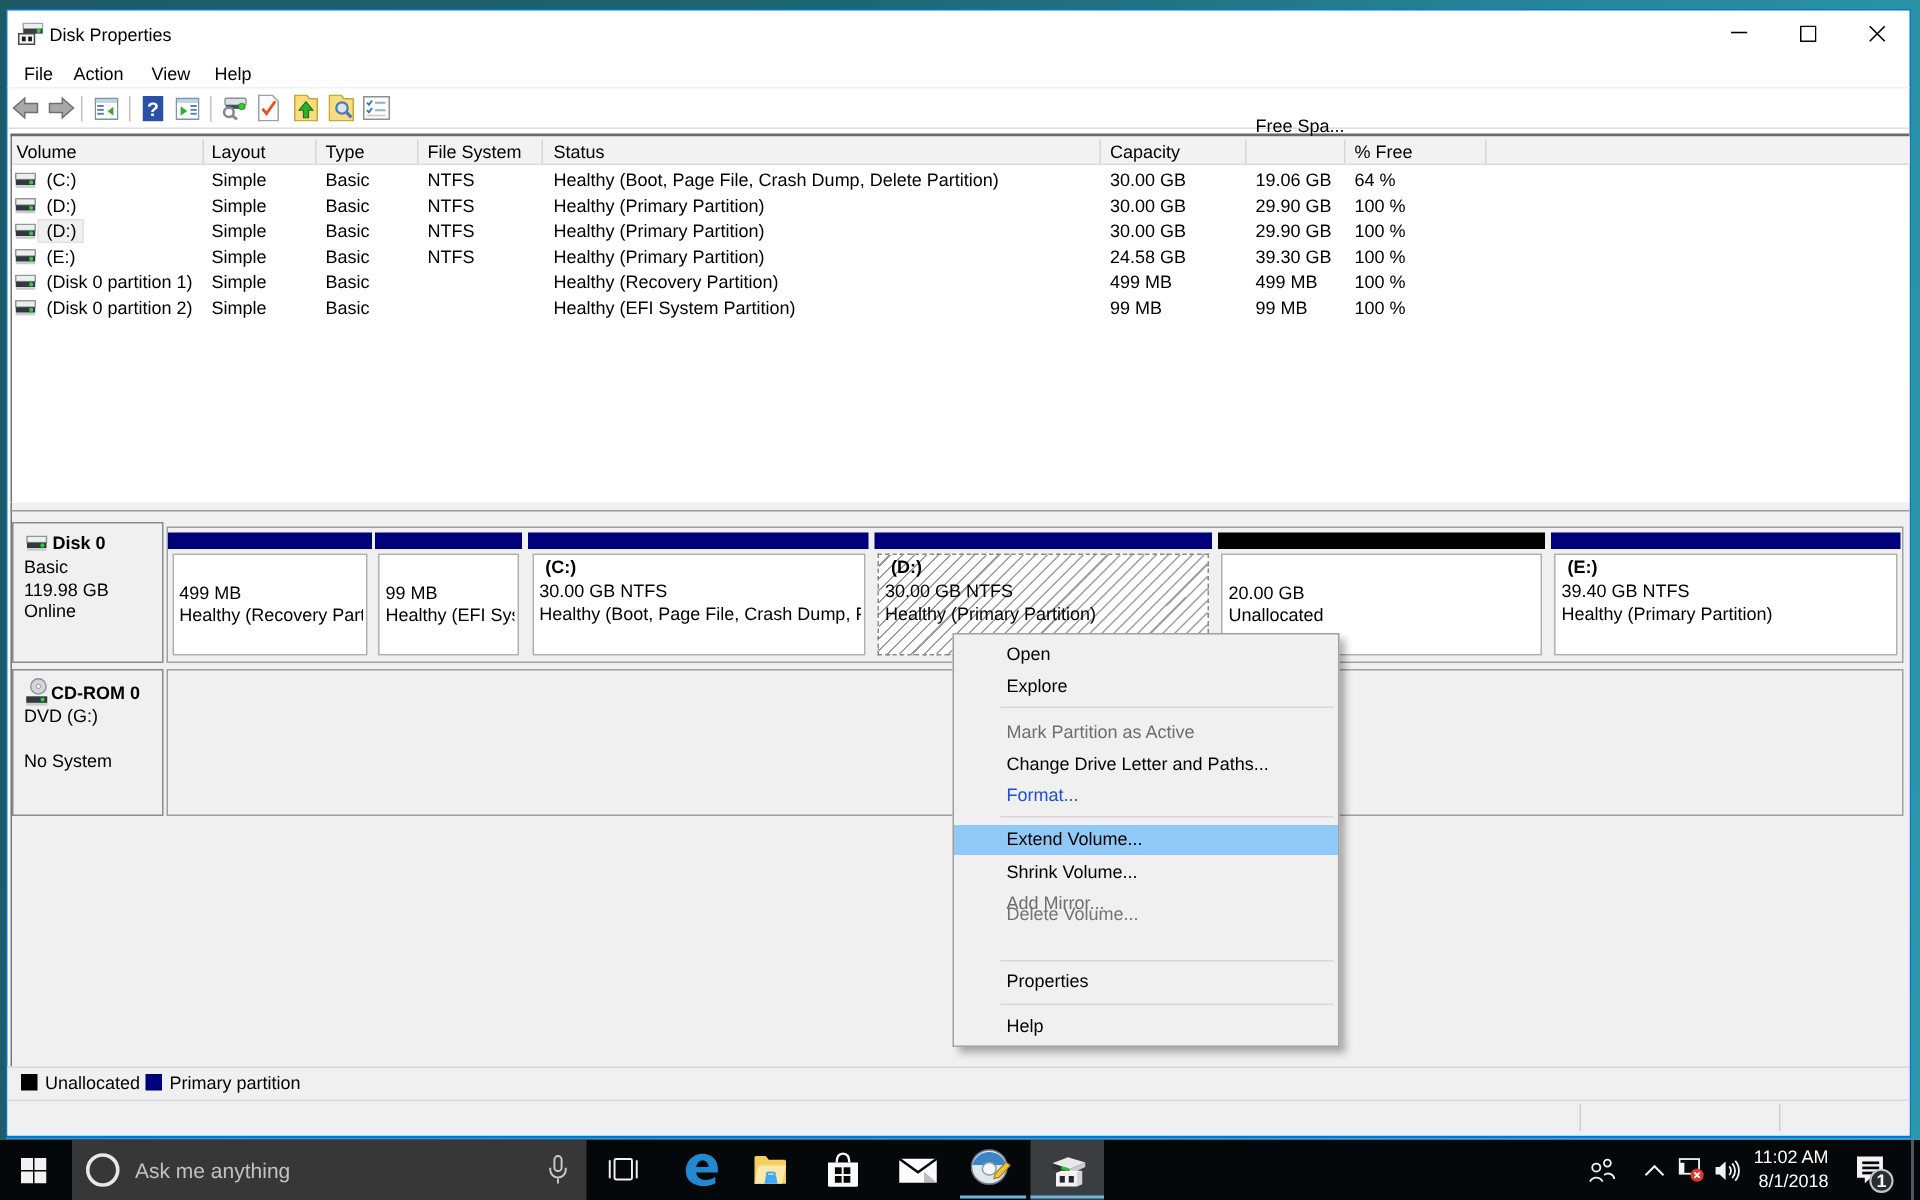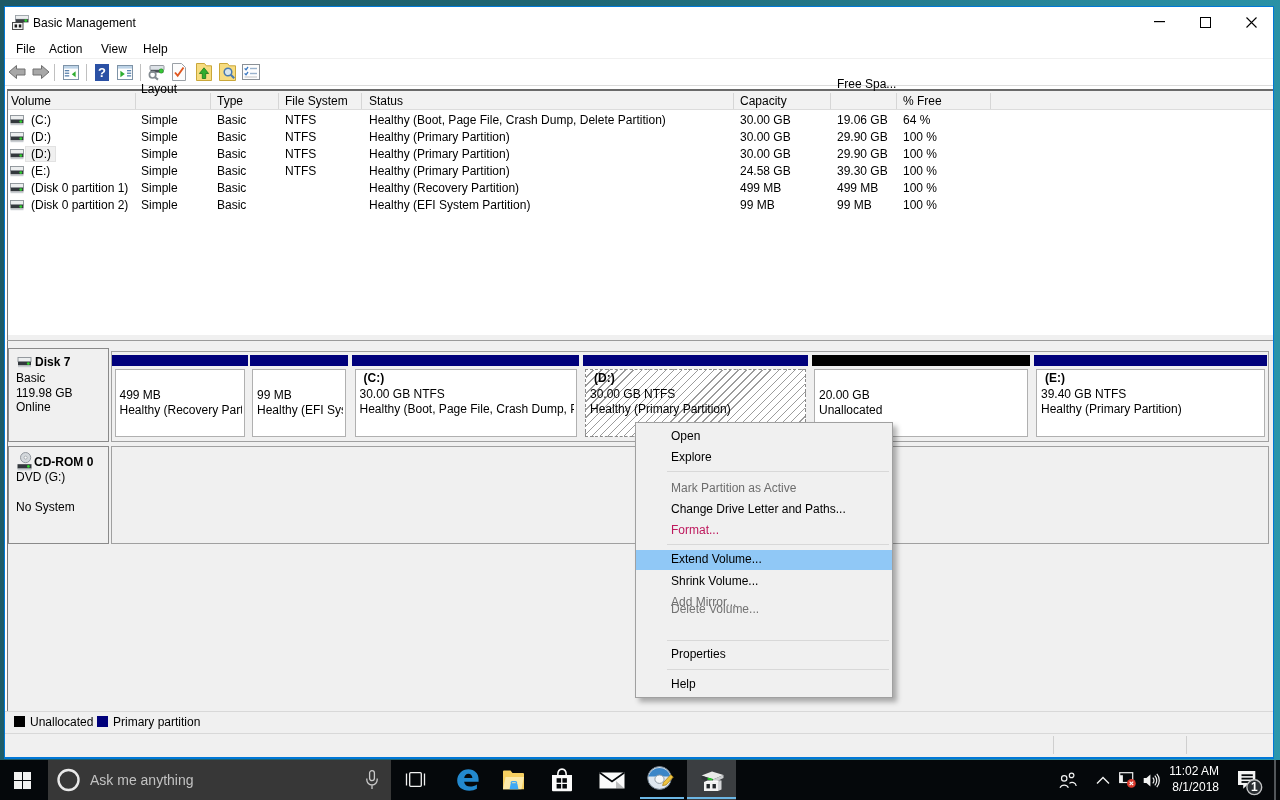--- a/index.html
+++ b/index.html
@@ -9,21 +9,21 @@
 </style></head><body>
 <div class="abs" style="left:4px;top:6px;width:1270px;height:753px;background:#fff;border:1px solid #0078d7;border-bottom:2px solid #0078d7"></div>
 <svg class="abs" style="left:12px;top:15px" width="17" height="15" viewBox="0 0 17 15">
 <rect x="3.5" y="0.5" width="13" height="3.8" fill="#eceeef" stroke="#9aa0a6" stroke-width="0.9"></rect>
 <rect x="3.5" y="4.2" width="13" height="3.2" fill="#3a3f44"></rect>
 <circle cx="13.8" cy="5.6" r="1.4" fill="#2fd12f"></circle>
 <rect x="0.5" y="7.5" width="10.5" height="7" fill="#f4f4f4" stroke="#4a4a4a" stroke-width="1"></rect>
 <rect x="2.6" y="9.4" width="2.5" height="3.1" fill="#1b1b1b"></rect>
 <rect x="6.8" y="9.4" width="2.5" height="3.1" fill="#1b1b1b"></rect>
   </svg>
-<span class="t" style="left:33px;top:16px">Basic Management</span>
+<span class="t" style="left:33px;top:16px">Disk Properties</span>
 <svg class="abs" style="left:1154px;top:21px" width="11" height="2" viewBox="0 0 11 2">
     <rect width="11" height="1.2" fill="#000"></rect>
   </svg>
 <svg class="abs" style="left:1200px;top:17px" width="11" height="11" viewBox="0 0 11 11">
     <rect x="0.5" y="0.5" width="10" height="10" fill="none" stroke="#000"></rect>
   </svg>
 <svg class="abs" style="left:1246px;top:17px" width="11" height="11" viewBox="0 0 11 11">
     <path d="M0.5 0.5 L10.5 10.5 M10.5 0.5 L0.5 10.5" stroke="#000" stroke-width="1.1"></path>
   </svg>
 <span class="t" style="left:16px;top:42px">File</span>
@@ -83,21 +83,21 @@
 <path d="M2.6 4.4 L4 5.8 L6 3" fill="none" stroke="#3a78c2" stroke-width="1.3"></path>
 <path d="M2.6 9.4 L4 10.8 L6 8" fill="none" stroke="#3a78c2" stroke-width="1.3"></path>
 <rect x="8" y="3.8" width="7" height="1.4" fill="#9ab2cc"></rect>
 <rect x="8" y="8.8" width="7" height="1.4" fill="#9ab2cc"></rect>
 <rect x="2.6" y="12.4" width="12.4" height="1.2" fill="#cccccc"></rect>
   </svg>
 <div class="abs" style="left:5px;top:85px;width:1268px;height:1px;background:#dcdcdc"></div>
 <div class="abs" style="left:7px;top:89px;width:1266px;height:246px;background:#fff;border-top:2px solid #6a6a6a;border-left:1px solid #757575"></div>
 <div class="abs" style="left:8px;top:91px;width:1265px;height:19px;background:#f2f2f2;border-bottom:1px solid #dcdcdc"></div>
 <span class="t" style="left:11px;top:94px">Volume</span>
-<span class="t" style="left:141px;top:82px">Layout</span>
+<span class="t" style="left:141px;top:94px">Layout</span>
 <span class="t" style="left:217px;top:94px">Type</span>
 <span class="t" style="left:285px;top:94px">File System</span>
 <span class="t" style="left:369px;top:94px">Status</span>
 <span class="t" style="left:740px;top:94px">Capacity</span>
 <span class="t" style="left:837px;top:77px">Free Spa...</span>
 <span class="t" style="left:903px;top:94px">% Free</span>
 <div class="abs" style="left:135px;top:93px;width:1px;height:16px;background:#d6d6d6"></div>
 <div class="abs" style="left:210px;top:93px;width:1px;height:16px;background:#d6d6d6"></div>
 <div class="abs" style="left:278px;top:93px;width:1px;height:16px;background:#d6d6d6"></div>
 <div class="abs" style="left:361px;top:93px;width:1px;height:16px;background:#d6d6d6"></div>
@@ -190,21 +190,21 @@
 <span class="t" style="left:903px;top:198px">100 %</span>
 <div class="abs" style="left:7px;top:335px;width:1266px;height:376px;background:#f0f0f0;border-left:1px solid #757575"></div>
 <div class="abs" style="left:7px;top:340px;width:1266px;height:1px;background:#9a9a9a"></div>
 <div class="abs" style="left:8px;top:348px;width:101px;height:94px;background:#f0f0f0;border:1px solid #8a8a8a"></div>
 <svg class="abs" style="left:17px;top:357px" width="15" height="11" viewBox="0 0 14 11">
 <rect x="0.5" y="0.5" width="13" height="4.2" fill="#eceeef" stroke="#8a9096" stroke-width="0.9"></rect>
 <rect x="0.5" y="4.8" width="13" height="3.6" fill="#33383d"></rect>
 <circle cx="10.8" cy="6.6" r="1.4" fill="#2fd12f"></circle>
 <rect x="0.5" y="8.6" width="13" height="1.6" fill="#c9cdd1"></rect>
   </svg>
-<b class="t" style="left:35px;top:355px">Disk 7</b>
+<b class="t" style="left:35px;top:355px">Disk 0</b>
 <span class="t" style="left:16px;top:371px">Basic</span>
 <span class="t" style="left:16px;top:386px">119.98 GB</span>
 <span class="t" style="left:16px;top:400px">Online</span>
 <div class="abs" style="left:111px;top:351px;width:1158px;height:91px;background:#f0f0f0;border:1px solid #a0a0a0"></div>
 <div class="abs" style="left:112.0px;top:355px;width:135.5px;height:11px;background:#00007b"></div>
 <div class="abs" style="left:114.5px;top:369px;width:130.5px;height:68px;background:#fff;border:1px solid #b0b0b0;overflow:hidden;"></div>
 <span class="t" style="left:119.5px;top:388px">499 MB</span>
 <span class="t" style="left:119.5px;top:402.5px;max-width:122.5px;overflow:hidden;display:inline-block">Healthy (Recovery Parti</span>
 <div class="abs" style="left:249.5px;top:355px;width:98.5px;height:11px;background:#00007b"></div>
 <div class="abs" style="left:252.0px;top:369px;width:93.5px;height:68px;background:#fff;border:1px solid #b0b0b0;overflow:hidden;"></div>
@@ -248,21 +248,21 @@
 <span class="t" style="left:113px;top:715px">Primary partition</span>
 <div class="abs" style="left:5px;top:733px;width:1268px;height:24px;background:#f0f0f0;border-top:1px solid #d8d8d8"></div>
 <div class="abs" style="left:1053px;top:736px;width:1px;height:18px;background:#cfcfcf"></div>
 <div class="abs" style="left:1186px;top:736px;width:1px;height:18px;background:#cfcfcf"></div>
 <div class="abs" style="left:635px;top:422px;width:258px;height:276px;background:#f0f0f0;border:1px solid #a0a0a0;box-shadow:4px 4px 5px rgba(0,0,0,0.3)"></div>
 <span class="t" style="left:671px;top:429.4px;color:#000">Open</span>
 <span class="t" style="left:671px;top:450.4px;color:#000">Explore</span>
 <div class="abs" style="left:667px;top:471.2px;width:222px;height:1px;background:#d8d8d8"></div>
 <span class="t" style="left:671px;top:480.5px;color:#6d6d6d">Mark Partition as Active</span>
 <span class="t" style="left:671px;top:501.5px;color:#000">Change Drive Letter and Paths...</span>
-<span class="t" style="left:671px;top:523.3px;color:#be185d">Format...</span>
+<span class="t" style="left:671px;top:523.3px;color:#1d4ed8">Format...</span>
 <div class="abs" style="left:667px;top:543.8px;width:222px;height:1px;background:#d8d8d8"></div>
 <div class="abs" style="left:636px;top:549.5px;width:256px;height:20px;background:#90c8f6"></div>
 <span class="t" style="left:671px;top:552.3px;color:#000">Extend Volume...</span>
 <span class="t" style="left:671px;top:573.6px;color:#000">Shrink Volume...</span>
 <span class="t" style="left:671px;top:595.4px;color:#6d6d6d">Add Mirror...</span>
 <span class="t" style="left:671px;top:602px;color:#737373">Delete Volume...</span>
 <div class="abs" style="left:667px;top:639.7px;width:222px;height:1px;background:#d8d8d8"></div>
 <span class="t" style="left:671px;top:646.9px;color:#000">Properties</span>
 <div class="abs" style="left:667px;top:669.3px;width:222px;height:1px;background:#d8d8d8"></div>
 <span class="t" style="left:671px;top:677.0px;color:#000">Help</span>

